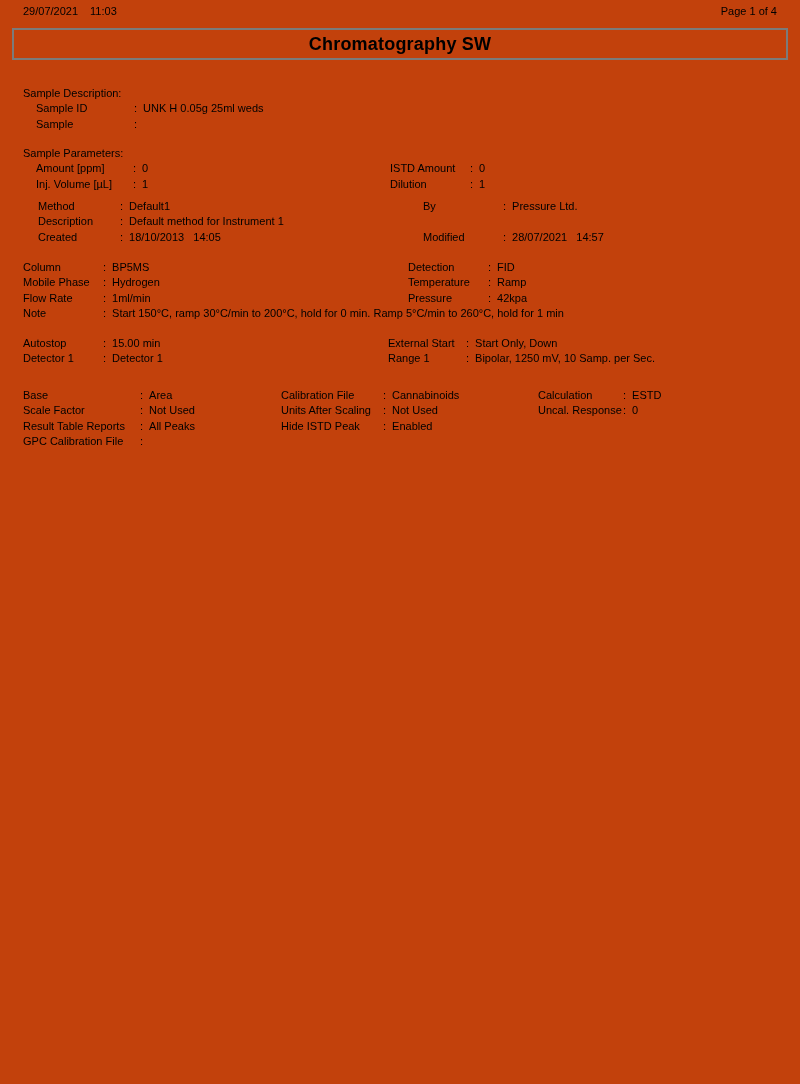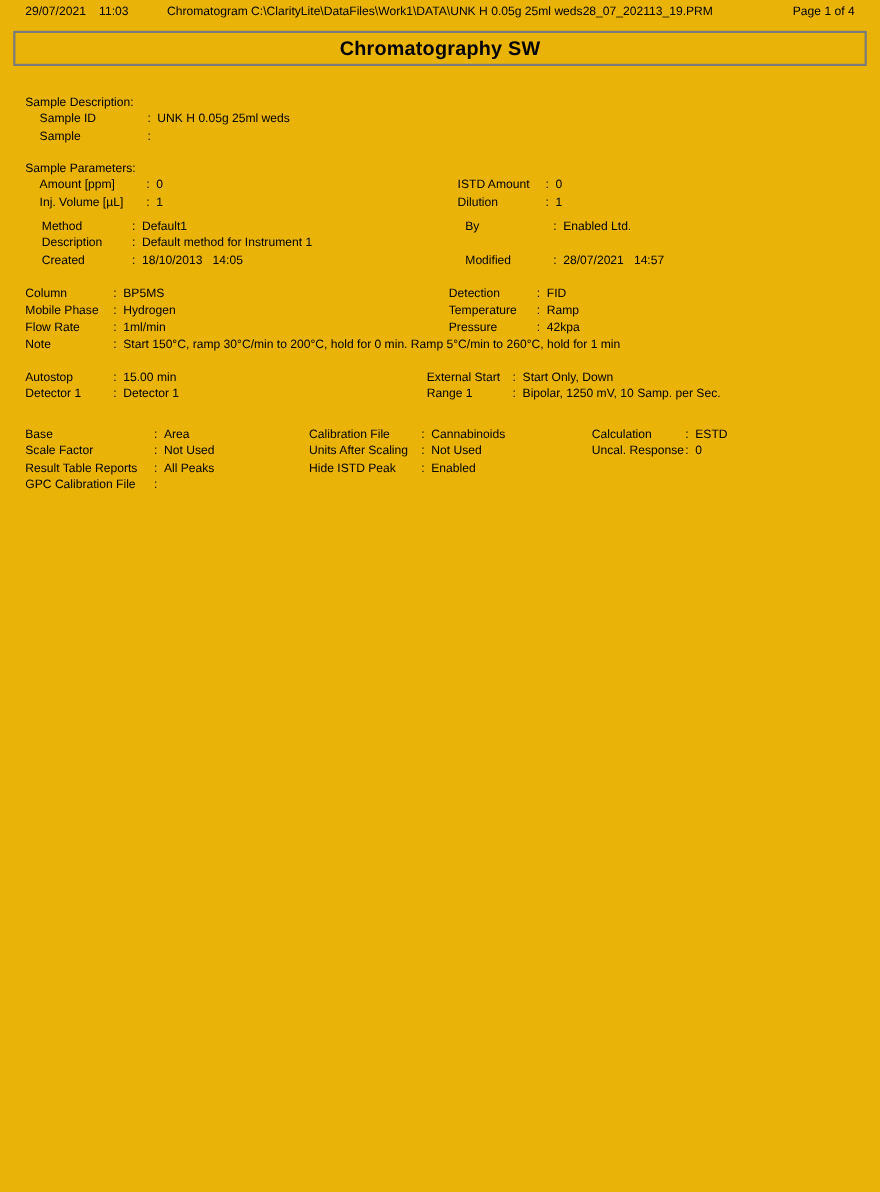--- a/index.html
+++ b/index.html
@@ -1,20 +1,20 @@
 <!DOCTYPE html>
 <html><head>
 <meta charset="utf-8">
 <style>
   html,body { margin:0; padding:0; background:#ffffff; }
   .page {
     position:relative;
     width:800px;
     height:1084px;
-    background:#eab308;
+    background:#c2410c;
     color:#000000;
     font-family:"Liberation Sans", sans-serif;
     font-size:11px;
     overflow:hidden;
   }
   
   .running-header {
     position:absolute;
     top:5px; left:0; right:0;
     height:14px;
@@ -48,21 +48,21 @@
   .val { padding-left:6px; }
 
   
   .sec-sample-desc   { top:86px;  height:47px; }
   .sec-sample-desc .col-left { left:36px; top:15.4px; }
   .sec-sample-desc .lbl { width:98px; }
 
   .sec-sample-params { top:146px; height:47px; }
   .sec-sample-params .col-left  { left:36px;  top:15.4px; }
   .sec-sample-params .col-left .lbl { width:97px; }
-  .sec-sample-params .col-right { left:416px; top:15.4px; }
+  .sec-sample-params .col-right { left:390px; top:15.4px; }
   .sec-sample-params .col-right .lbl { width:80px; }
 
   .sec-method { top:199px; height:47px;margin-left:15px; }
   .sec-method .col-left  { left:23px; }
   .sec-method .col-left .lbl { width:82px; }
   .sec-method .col-right { left:408px; }
   .sec-method .col-right .lbl { width:80px; }
   .sec-method .skip-line { margin-top:15.4px; }
 
   .sec-column { top:260px; height:62px; }
@@ -85,21 +85,20 @@
   .sec-evaluation .col-3 { left:538px; }
   .sec-evaluation .col-3 .lbl { width:85px; }
 </style>
 </head>
 <body>
 
 <div class="page">
 
   <div class="running-header">
     <span class="rh-left"><span>29/07/2021</span><span class="time">11:03</span></span>
-    <span class="rh-center">Chromatogram C:\ClarityLite\DataFiles\Work1\DATA\UNK H 0.05g 25ml weds28_07_202113_19.PRM</span>
     <span class="rh-right">Page 1 of 4</span>
   </div>
 
   <div class="title-box">
     <span class="title-text">Chromatography SW</span>
   </div>
 
   <div class="section sec-sample-desc">
     <div class="heading">Sample Description:</div>
     <div class="col col-left">
@@ -139,21 +138,21 @@
       </div>
       <div class="row">
         <span class="lbl">Description</span><span class="sep">:</span><span class="val">Default method for Instrument 1</span>
       </div>
       <div class="row">
         <span class="lbl">Created</span><span class="sep">:</span><span class="val">18/10/2013   14:05</span>
       </div>
     </div>
     <div class="col col-right">
       <div class="row">
-        <span class="lbl">By</span><span class="sep">:</span><span class="val">Enabled Ltd.</span>
+        <span class="lbl">By</span><span class="sep">:</span><span class="val">Pressure Ltd.</span>
       </div>
       <div class="row skip-line">
         <span class="lbl">Modified</span><span class="sep">:</span><span class="val">28/07/2021   14:57</span>
       </div>
     </div>
   </div>
 
   <div class="section sec-column">
     <div class="col col-left">
       <div class="row">

